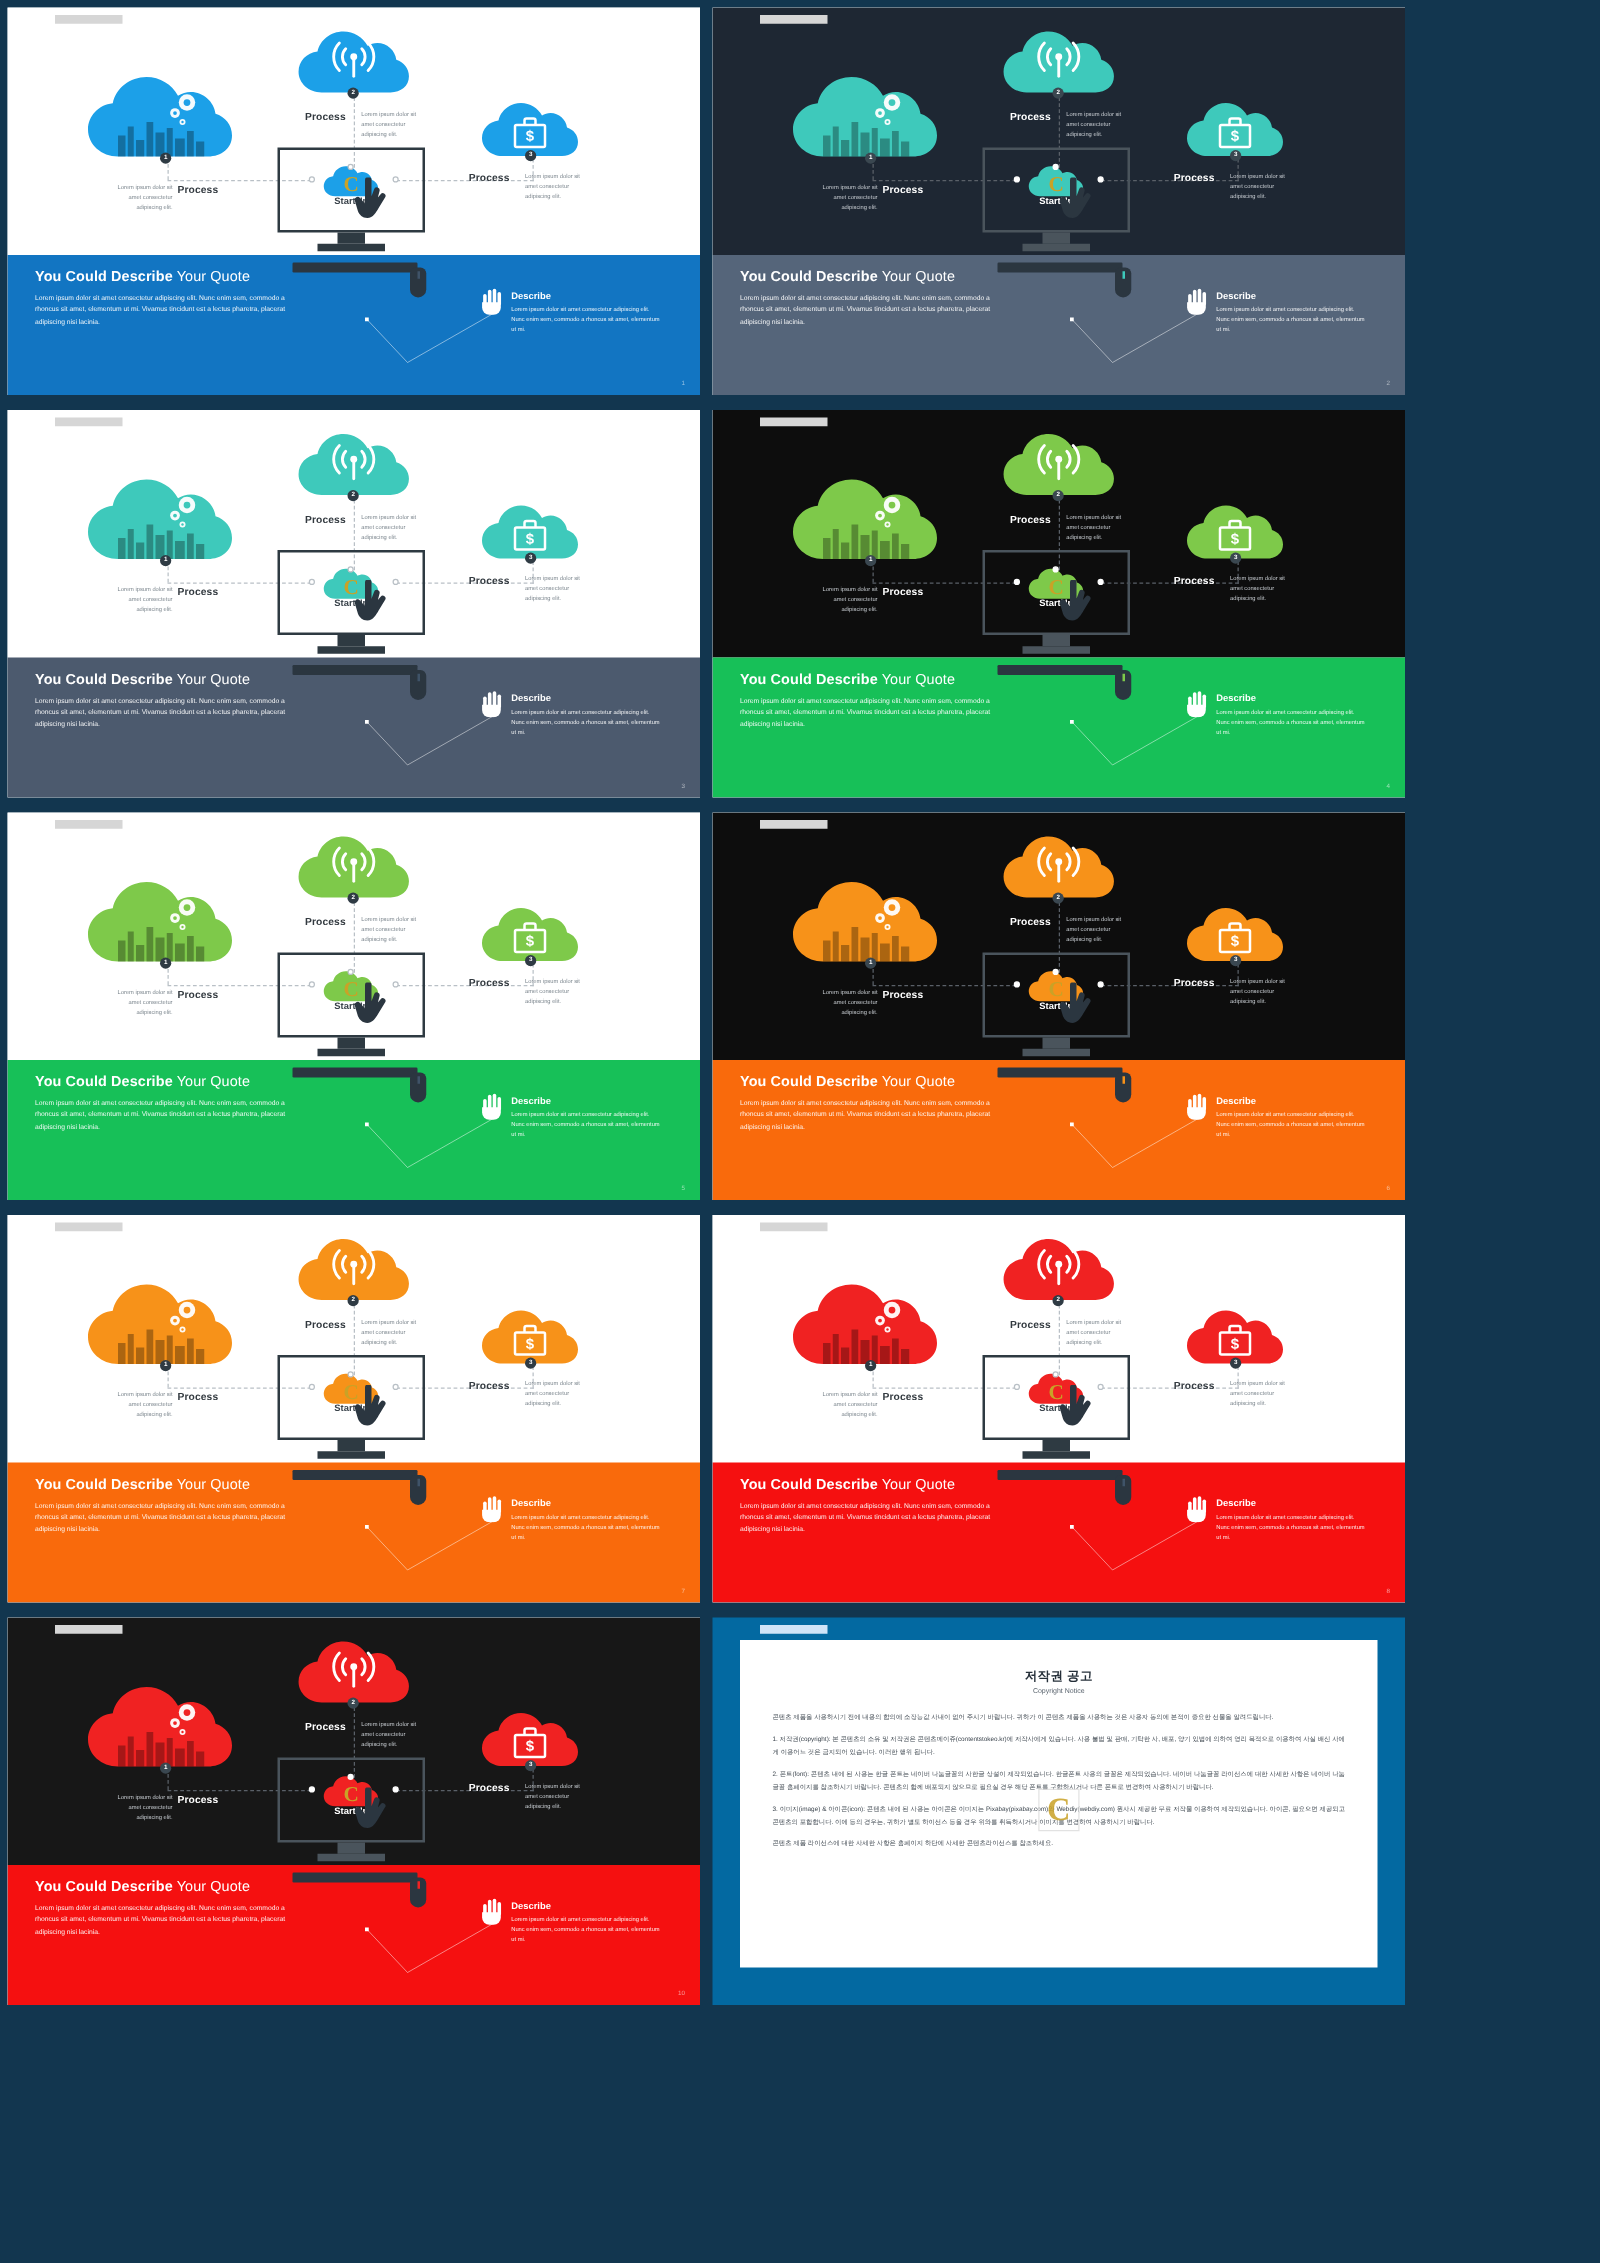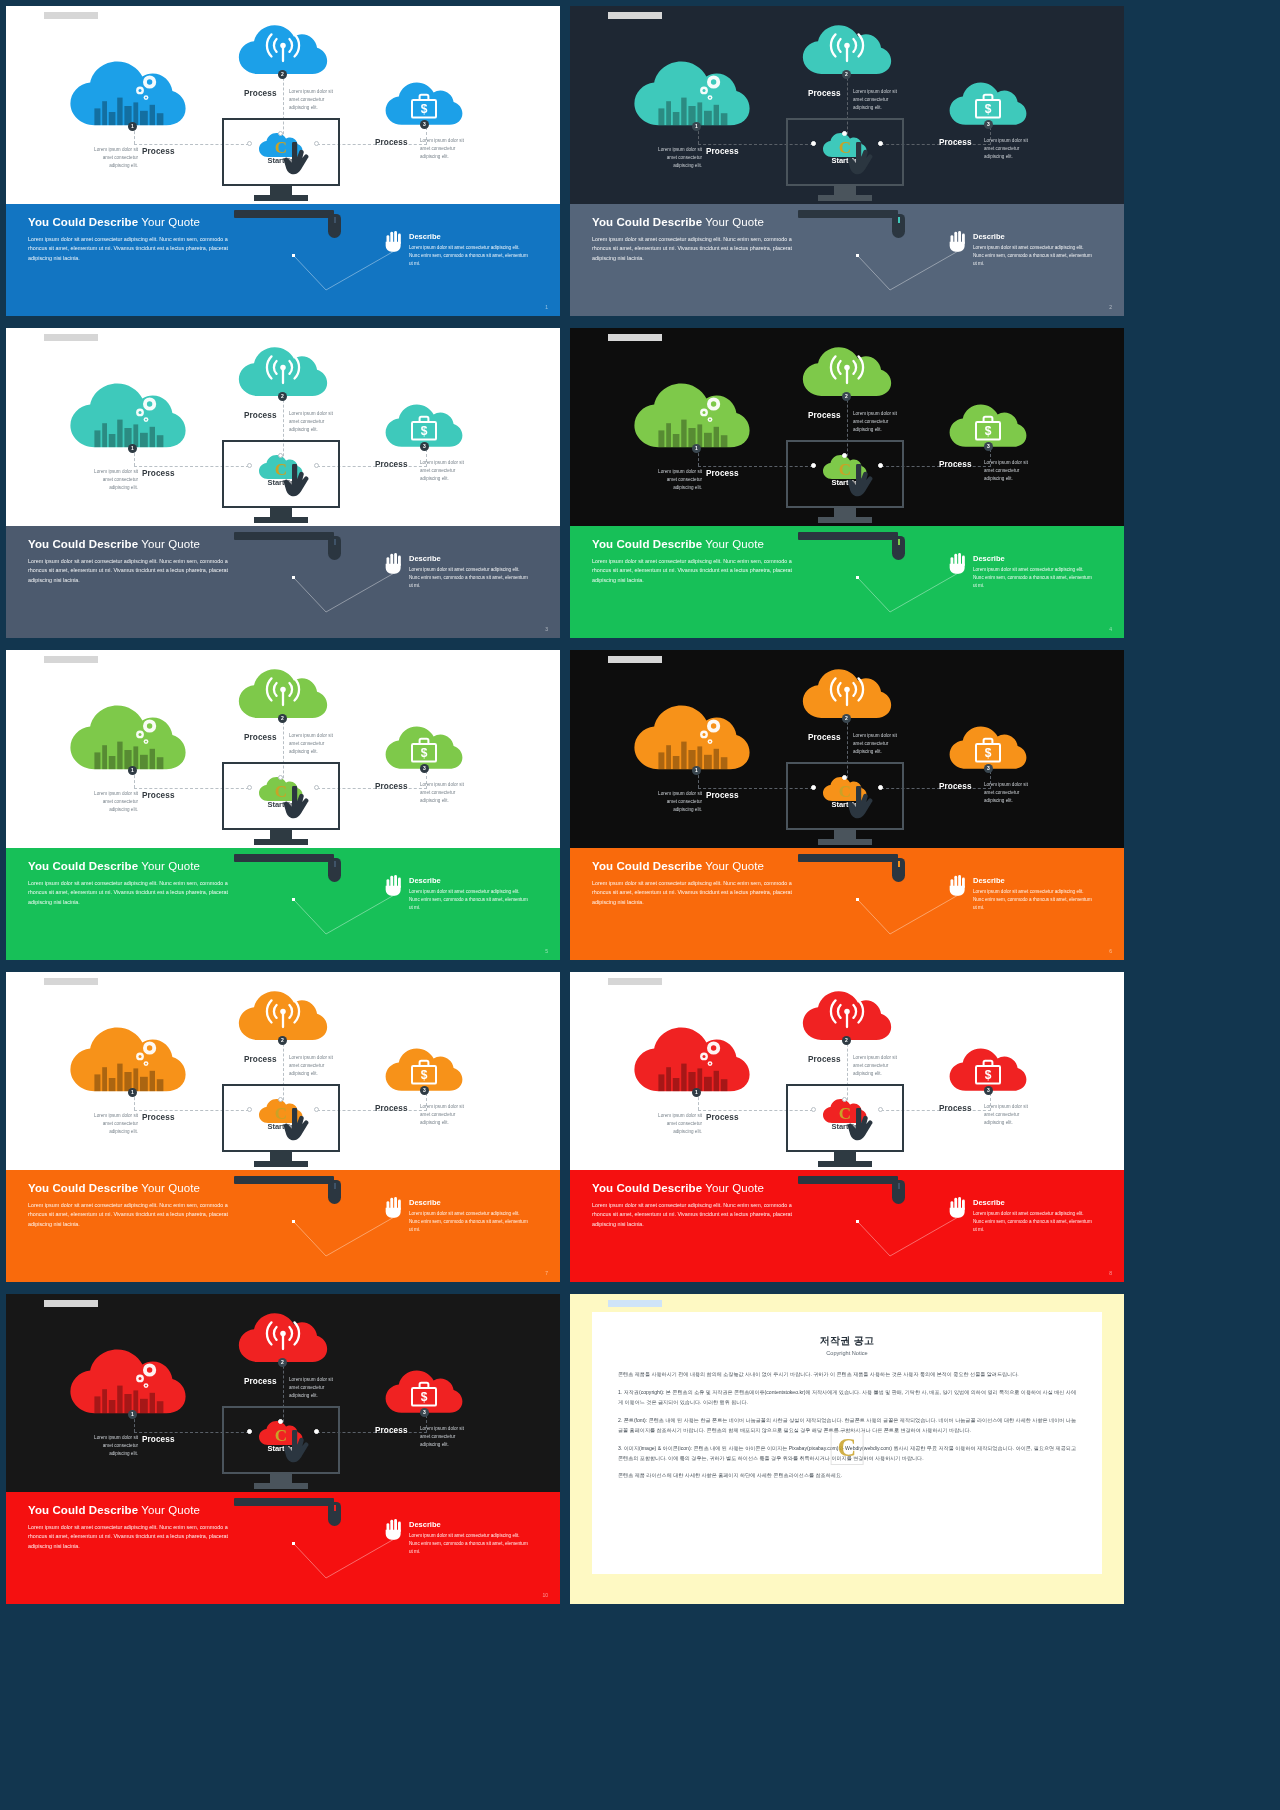--- a/index.html
+++ b/index.html
@@ -78,21 +78,21 @@
   .slide.dark .dot { background:#fff; border-color:#fff; }
   .key { background:rgba(255,255,255,.13); }
   .mouse { position:absolute; border-radius:5px 5px 7px 7px; }
 
   
   .linksvg { position:absolute; left:0; top:0; width:100%; height:100%; pointer-events:none; }
 
   .pgnum { position:absolute; right:12px; bottom:6px; font-size:5px; color:rgba(255,255,255,.55); }
 
   
-  .cslide { background:#fef9c3; position:relative; }
+  .cslide { background:#0369a1; position:relative; }
   .cpaper {
     position:absolute; left:22px; top:18px; right:22px; bottom:30px;
     background:#fff; padding:22px 26px;
   }
   .cptitle { text-align:center; font-size:10px; font-weight:700; color:#26303a; letter-spacing:.3px; }
   .cpsub { text-align:center; font-size:5.6px; color:#5a646e; margin-top:2px; }
   .cpbody { margin-top:14px; font-size:5.1px; line-height:1.95; color:#3d464f; text-align:justify; }
   .cpbody p { margin-bottom:8px; }
   .cwatermark {
     position:absolute; left:50%; top:52%; transform:translate(-50%,-50%);

